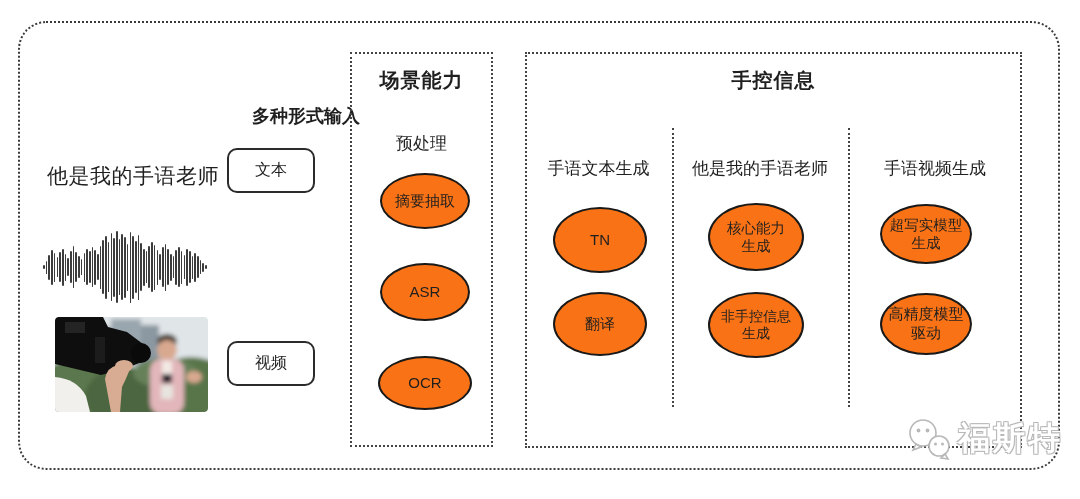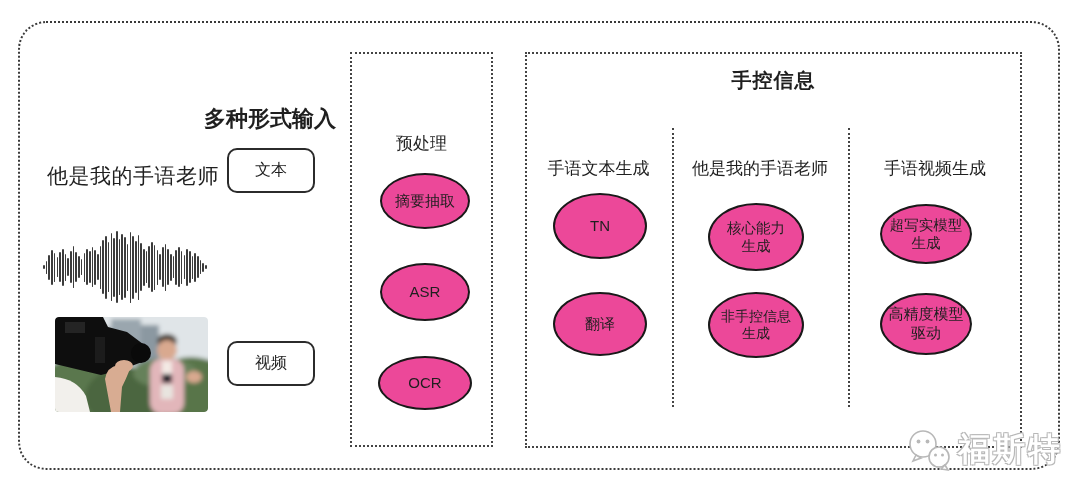--- a/index.html
+++ b/index.html
@@ -14,22 +14,22 @@
   .section-box{
     position:absolute;border:2px dotted #444;box-sizing:border-box;background:transparent;
   }
   .scene-box{left:350px;top:52px;width:143px;height:395px;}
   .core-box{left:525px;top:52px;width:497px;height:396px;}
   .box-title{
     position:absolute;left:0;right:0;text-align:center;
     font-size:20px;font-weight:bold;letter-spacing:1px;
   }
   .input-title{
-    position:absolute;left:180px;top:104px;width:180px;text-align:center;
-    font-size:22px;font-weight:bold;
+    position:absolute;left:180px;top:104px;width:180px;text-align:right;
+    font-size:18px;font-weight:bold;
   }
   .sentence{
     position:absolute;left:47px;top:162px;width:170px;
     font-size:21px;letter-spacing:0.5px;white-space:nowrap;
   }
   .input-box{
     position:absolute;left:227px;width:88px;height:45px;
     border:2px solid #2b2b2b;border-radius:10px;box-sizing:border-box;
     display:flex;align-items:center;justify-content:center;
     font-size:16px;background:#fff;
@@ -42,32 +42,32 @@
   .photo{
     position:absolute;left:55px;top:317px;width:153px;height:95px;
     border-radius:4px;overflow:hidden;
   }
   .subtitle{
     position:absolute;left:0;right:0;top:78px;text-align:center;font-size:17px;
   }
   .ellipse{
     position:absolute;border:2.5px solid #191919;border-radius:50%;
     display:flex;align-items:center;justify-content:center;text-align:center;
-    font-size:15px;line-height:1.25;background:#ec4899;box-sizing:border-box;
+    font-size:15px;line-height:1.25;background:#f97316;box-sizing:border-box;
     white-space:pre-line;
   }
   .col-header{
     position:absolute;top:157px;text-align:center;font-size:17px;white-space:nowrap;
   }
   .v-sep{
     position:absolute;top:128px;height:279px;width:0;
     border-left:2px dotted #444;
   }
   .watermark{
-    position:absolute;left:906px;top:424px;width:170px;height:52px;
+    position:absolute;left:906px;top:413px;width:170px;height:52px;
     display:flex;align-items:center;z-index:5;
   }
   .watermark-text{
     font-size:32px;font-weight:bold;letter-spacing:3px;color:#ffffff;
     text-shadow:-1px -1px 0 #b8b8b8,1px -1px 0 #b8b8b8,-1px 1px 0 #b8b8b8,1px 1px 0 #b8b8b8;
     white-space:nowrap;
   }
 </style>
 </head>
 <body>
@@ -185,37 +185,38 @@
   </div>
 
   <div class="input-box" style="top:148px;">
     <span>文本</span>
   </div>
   <div class="input-box" style="top:341px;">
     <span>视频</span>
   </div>
 
   <div class="section-box scene-box">
+    <div class="box-title" style="top:13px;">场景能力</div>
     <div class="subtitle">预处理</div>
   </div>
   <div class="ellipse" style="left:380px;top:173px;width:90px;height:56px;">摘要抽取</div>
   <div class="ellipse" style="left:380px;top:263px;width:90px;height:58px;">ASR</div>
   <div class="ellipse" style="left:378px;top:356px;width:94px;height:54px;">OCR</div>
 
   <div class="section-box core-box">
     <div class="box-title" style="top:13px;">手控信息</div>
   </div>
   <div class="v-sep" style="left:672px;"></div>
   <div class="v-sep" style="left:848px;"></div>
 
   <div class="col-header" style="left:525px;width:147px;">手语文本生成</div>
   <div class="col-header" style="left:672px;width:176px;">他是我的手语老师</div>
   <div class="col-header" style="left:848px;width:174px;">手语视频生成</div>
 
-  <div class="ellipse" style="left:553px;top:193px;width:94px;height:66px;">TN</div>
+  <div class="ellipse" style="left:553px;top:207px;width:94px;height:66px;">TN</div>
   <div class="ellipse" style="left:553px;top:292px;width:94px;height:64px;">翻译</div>
 
   <div class="ellipse" style="left:708px;top:203px;width:96px;height:68px;font-size:14.5px;">核心能力
 生成</div>
   <div class="ellipse" style="left:708px;top:292px;width:96px;height:66px;font-size:14px;">非手控信息
 生成</div>
 
   <div class="ellipse" style="left:880px;top:204px;width:92px;height:60px;font-size:14.5px;">超写实模型
 生成</div>
   <div class="ellipse" style="left:880px;top:293px;width:92px;height:62px;font-size:15px;">高精度模型

